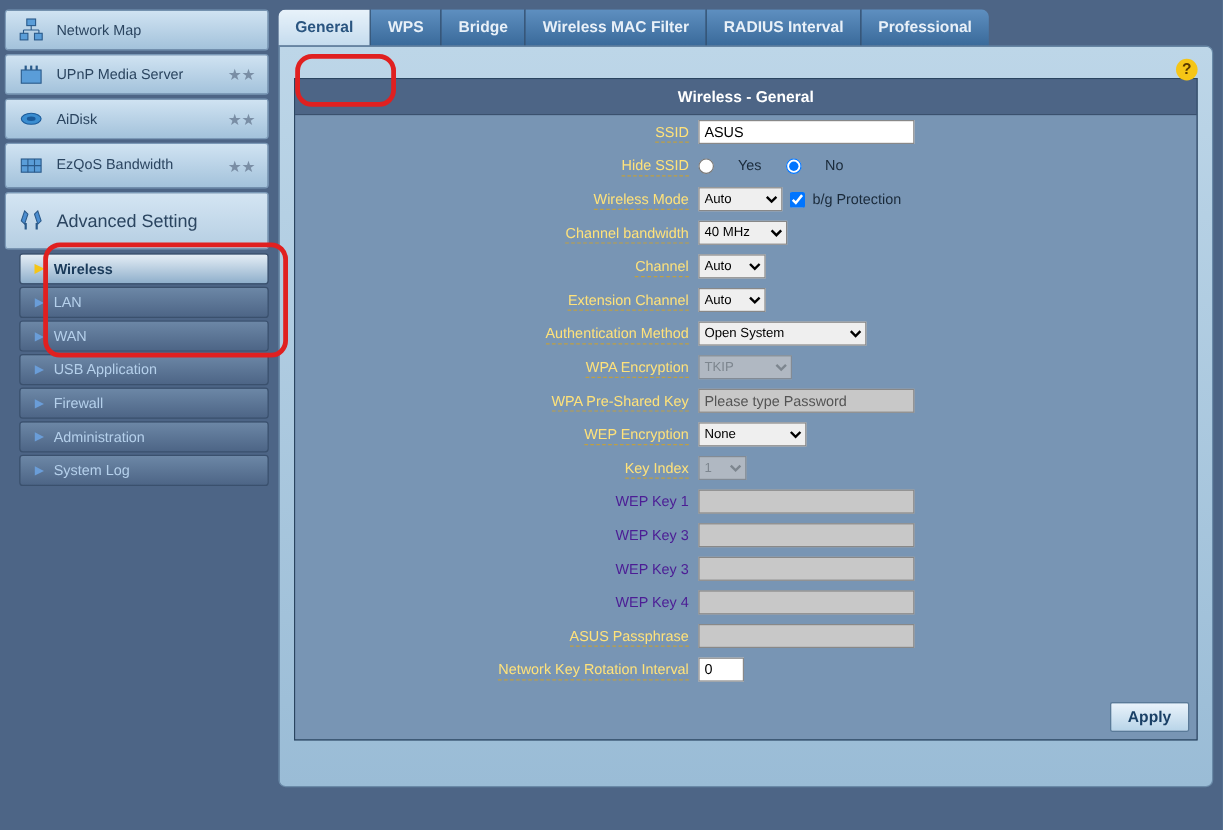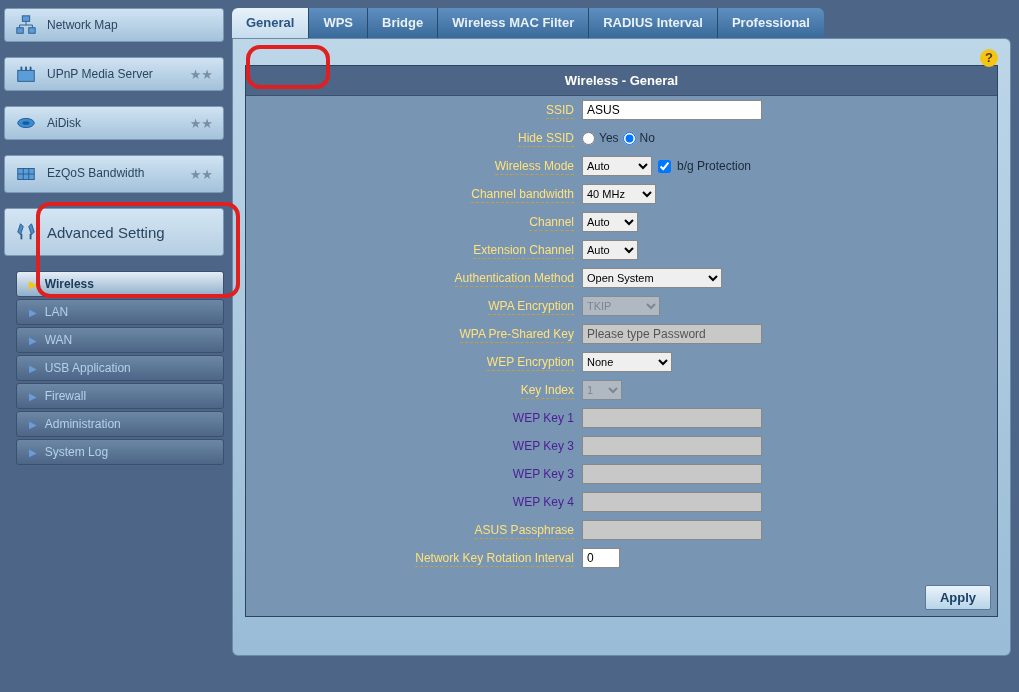--- a/index.html
+++ b/index.html
@@ -1,20 +1,20 @@
 <!DOCTYPE html>
 <html><head>
 <meta charset="utf-8">
 <style>
 * { box-sizing: border-box; margin: 0; padding: 0; font-family: Arial, sans-serif; }
 body { background: #4d6586; width: 1019px; height: 692px; overflow: hidden; position: relative; }
 .container { display: flex; width: 100%; height: 100%; padding: 0; }
 
 
-.sidebar { width: 228px; padding: 8px 4px; display: flex; flex-direction: column; gap: 12px; }
+.sidebar { width: 228px; padding: 8px 4px; display: flex; flex-direction: column; gap: 0; }
 .nav-item { background: linear-gradient(180deg, #d0e3f2 0%, #a3c2db 100%); border: 1px solid #7b99b7; border-radius: 3px; margin-bottom: 3px; padding: 8px 10px; display: flex; align-items: center; gap: 10px; font-size: 12px; color: #2b4560; cursor: pointer; height: 34px; }
 .nav-item .star { color: #7a8ea5; font-size: 13px; margin-left: auto; }
 .nav-item.tall { height: 38px; }
 .adv-header { background: linear-gradient(180deg, #d4e5f3 0%, #b5cee2 100%); border: 1px solid #7b99b7; border-radius: 3px; margin-bottom: 3px; padding: 10px; display: flex; align-items: center; gap: 10px; font-size: 15px; color: #2b4560; height: 48px; }
 .sub-item { background: linear-gradient(180deg, #6c87a6 0%, #4d6586 100%); border: 1px solid #3a506d; border-radius: 3px; margin-bottom: 2px; padding: 6px 12px; display: flex; align-items: center; gap: 8px; font-size: 12px; color: #b5d0eb; cursor: pointer; height: 26px; }
 .sub-item.active { background: linear-gradient(180deg, #e5eef6 0%, #8fafcb 100%); color: #1a3a5a; font-weight: bold; }
 .sub-item .arrow { color: #6a9dd8; font-size: 10px; }
 .sub-item.active .arrow { color: #f5c516; }
 .sub-wrap { padding-left: 12px; }
 
@@ -42,21 +42,21 @@
 .form-label span { border-bottom: 1px dashed #c0a040; padding-bottom: 1px; }
 .form-label.plain span { border: none; }
 .form-field { flex: 1; display: flex; align-items: center; gap: 6px; font-size: 12px; color: #1a2a3a; }
 
 input[type=text] { font-size: 12px; padding: 2px 4px; border: 1px solid #888; height: 20px; }
 input[type=text].wide { width: 180px; }
 input[type=text].disabled { background: #c8c8c8; width: 180px; }
 input[type=text].tiny { width: 38px; }
 select { font-size: 11px; height: 20px; border: 1px solid #888; }
 select.disabled { background: #c8c8c8; }
-.radio-group { display: flex; align-items: center; gap: 4px; }
+.radio-group { display: flex; align-items: center; gap: 20px; }
 .radio-group label { font-size: 12px; }
 .apply-btn { position: absolute; right: 6px; bottom: 6px; background: linear-gradient(180deg, #eaf3fb 0%, #b8d4e8 100%); border: 1px solid #5a7a98; padding: 4px 14px; font-size: 13px; font-weight: bold; color: #1a4066; cursor: pointer; border-radius: 2px; }
 
 
 .icon { width: 22px; height: 22px; display: inline-flex; align-items: center; justify-content: center; }
 .icon svg { width: 100%; height: 100%; }
 </style>
 </head>
 <body>
 

